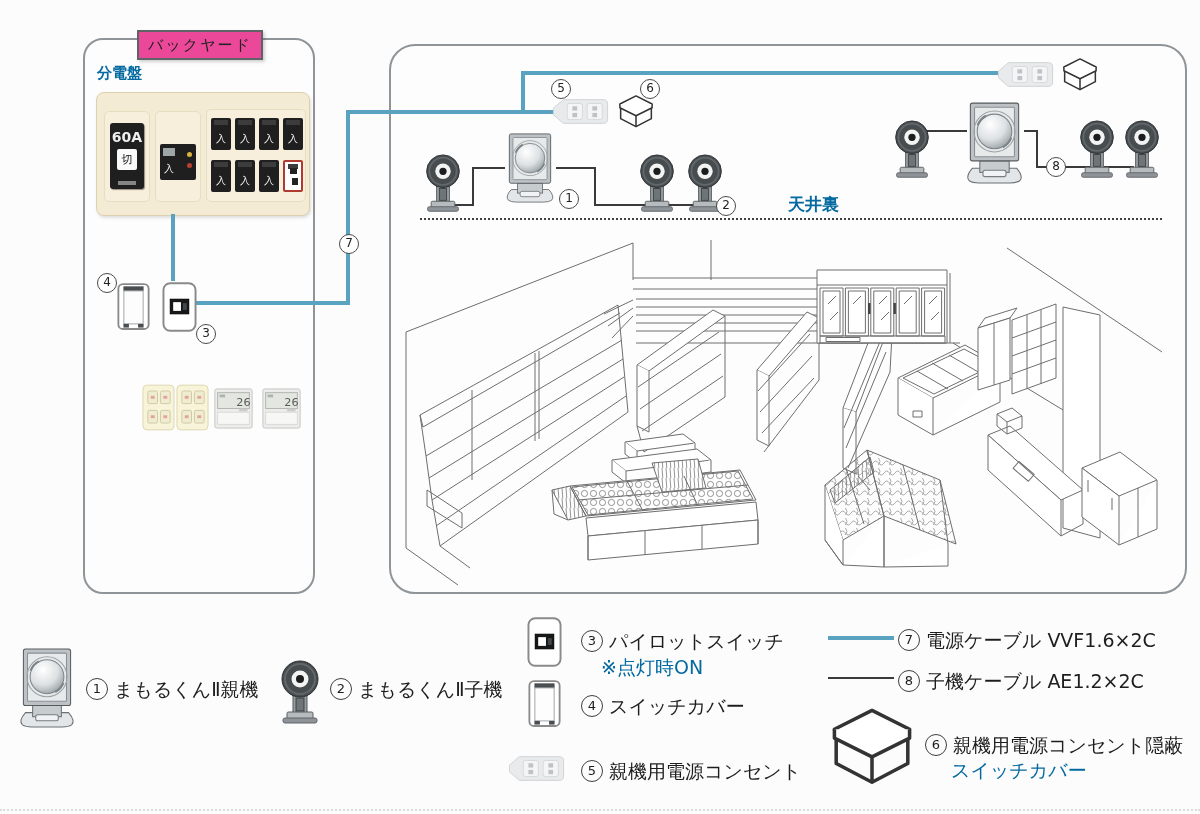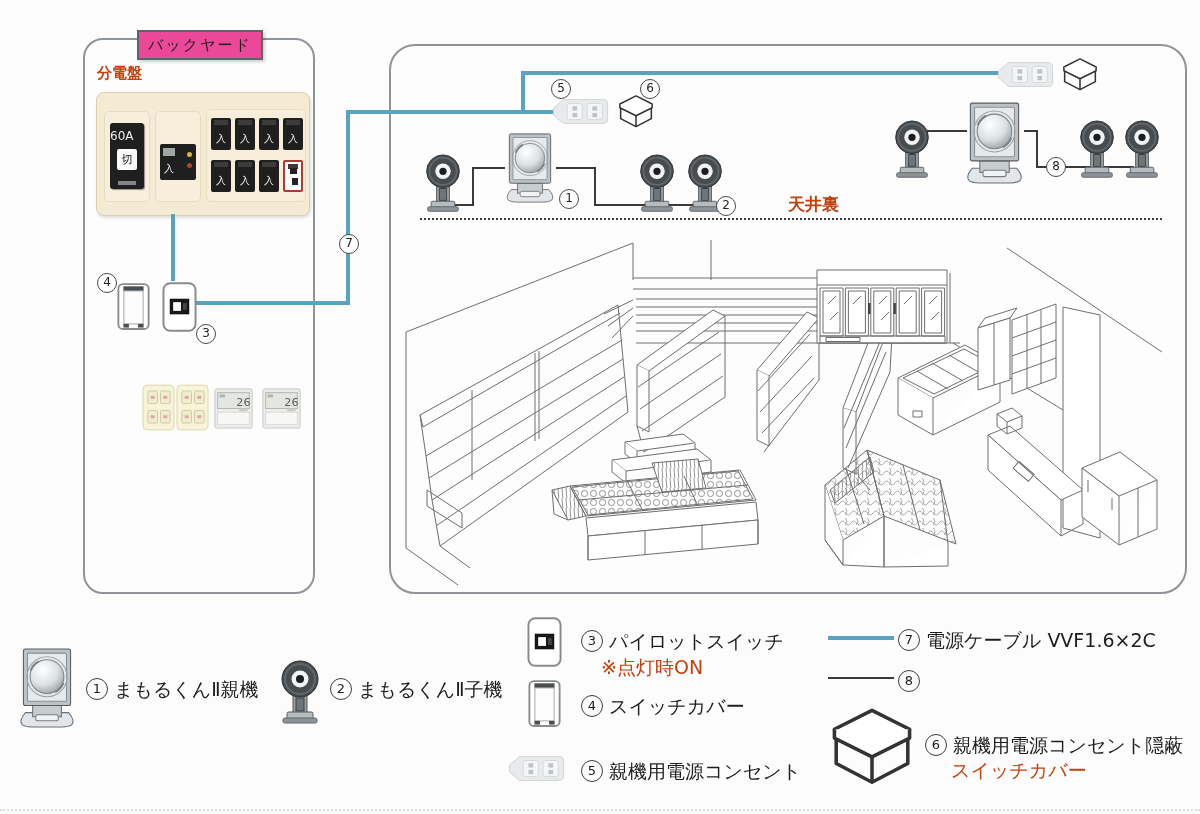--- a/index.html
+++ b/index.html
@@ -1,35 +1,35 @@
 <!DOCTYPE html>
 <html><head>
 <meta charset="utf-8">
 <style>
   html,body{margin:0;padding:0;background:#fbfbfb;font-family:"DejaVu Sans","Liberation Sans",sans-serif;}
   .canvas{position:relative;width:1200px;height:814px;background:#fcfcfc;overflow:hidden;color:#1d1d1d;}
   .zone{position:absolute;border:2px solid #8f9498;background:#fdfdfd;}
   .zone-title{position:absolute;display:flex;align-items:center;justify-content:center;
     background:#ec4899;border:2px solid #5e6367;font-size:15px;letter-spacing:2px;color:#222;
     box-shadow:2px 2px 3px rgba(0,0,0,.18);z-index:30;}
-  .lbl{position:absolute;color:#c2410c;}
+  .lbl{position:absolute;color:#0369a1;}
   .bold{font-weight:bold;}
   .cable{position:absolute;z-index:20;}
   .cable.power{background:#59a2c0;}
   .cable.childc{background:#3a3a3a;}
   .marker{position:absolute;width:18px;height:18px;border:1.5px solid #4a4a4a;border-radius:50%;
     background:#fff;font-size:12px;line-height:16px;text-align:center;color:#222;z-index:40;}
   .icon-slot{position:absolute;z-index:25;}
   .icon-slot svg{display:block;width:100%;height:100%;}
   .dashline{position:absolute;border-top:2px dotted #3f3f3f;z-index:5;}
   .panel{position:absolute;background:#f4ebd4;border:1px solid #dcd0ae;border-radius:8px;
     box-shadow:1px 2px 3px rgba(0,0,0,.12);z-index:15;}
   .dsec{position:absolute;background:#f7efdb;border:1px solid #e7ddc1;border-radius:5px;}
   .mainbrk{position:absolute;background:#1f1f1f;border-radius:3px;box-shadow:1px 1px 1px rgba(0,0,0,.4);}
-  .mb-amp{position:absolute;top:6px;left:0;width:100%;text-align:left;font-size:12px;color:#eee;font-weight:normal;}
+  .mb-amp{position:absolute;top:6px;left:0;width:100%;text-align:center;font-size:14px;color:#eee;font-weight:bold;}
   .mb-sw{position:absolute;left:7px;top:26px;width:20px;height:21px;background:#fafafa;border-radius:2px;
     font-size:11px;text-align:center;line-height:21px;color:#111;}
   .mb-bar{position:absolute;left:8px;bottom:4px;width:18px;height:4px;background:#858585;}
   .midbrk{position:absolute;background:#1f1f1f;border-radius:2px;}
   .mid-disp{position:absolute;left:3px;top:4px;width:12px;height:8px;background:#9fa6a8;}
   .mid-on{position:absolute;left:4px;bottom:4px;font-size:10px;color:#eee;}
   .dot{position:absolute;width:5px;height:5px;border-radius:50%;}
   .dot.y{background:#d9b53c;right:4px;top:8px;}
   .dot.r{background:#b8412f;right:4px;top:19px;}
   .sb{position:absolute;width:20px;height:32px;background:#1f1f1f;border-radius:2px;
@@ -592,20 +592,21 @@
 
   <div class="lineswatch" style="left:828px;top:636px;width:66px;height:4px;background:#59a2c0;"></div>
   <div class="legend-row" style="left:898px;top:628px;">
     <span class="lnum">7</span>
     <span>電源ケーブル VVF1.6×2C</span>
   </div>
 
   <div class="lineswatch" style="left:828px;top:677px;width:66px;height:2px;background:#3a3a3a;"></div>
   <div class="legend-row" style="left:898px;top:669px;">
     <span class="lnum">8</span>
+    <span>子機ケーブル AE1.2×2C</span>
   </div>
 
   <div class="icon-slot" style="left:827px;top:706px;width:90px;height:84px;">
 <svg viewBox="0 0 40 38" xmlns="http://www.w3.org/2000/svg">
   <g fill="#ffffff" stroke="#333" stroke-width="1.6" stroke-linejoin="round">
     <polygon points="20,2 37,10.5 20,19 3,10.5"></polygon>
     <path d="M3,10.5 L3,14.5 L20,23 L37,14.5 L37,10.5"></path>
     <path d="M3.8,14.9 L3.8,26 L20,34.5 L36.2,26 L36.2,14.9" fill="none"></path>
     <line x1="20" y1="23" x2="20" y2="34.5"></line>
   </g>

